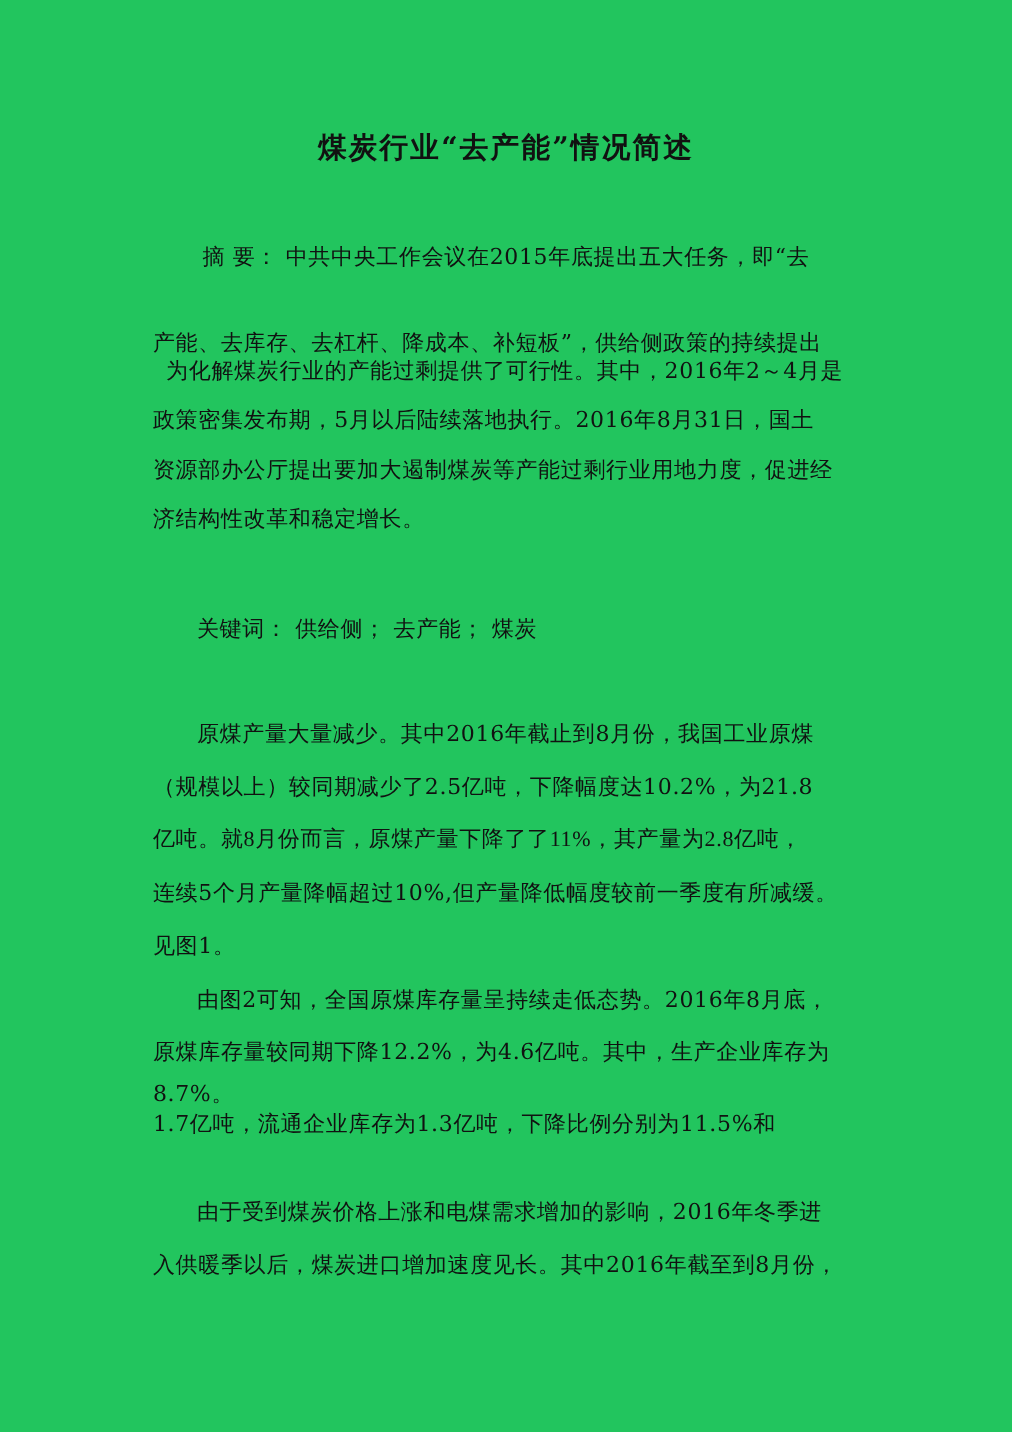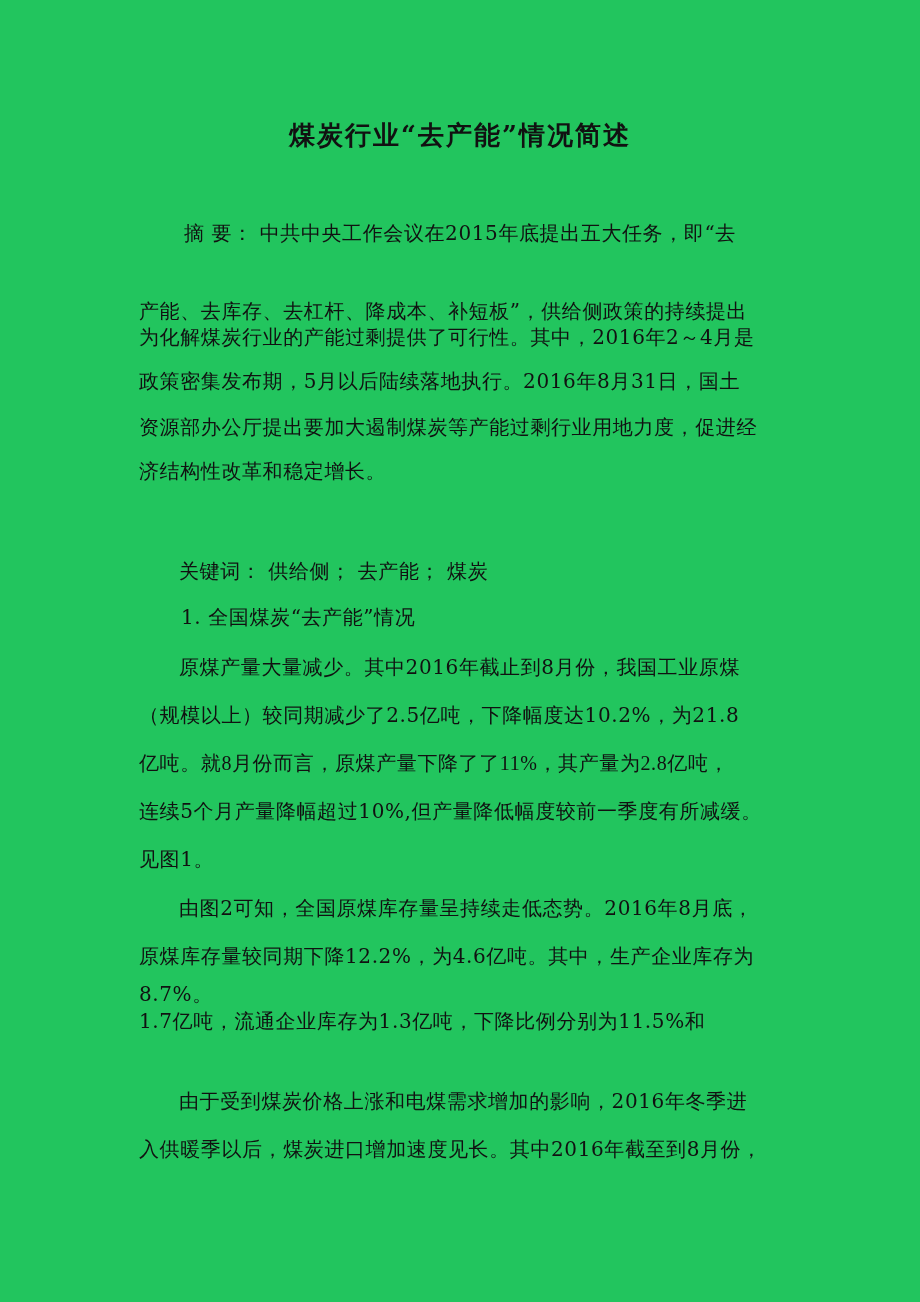--- a/index.html
+++ b/index.html
@@ -56,29 +56,28 @@
 </head>
 <body>
 
 <div class="page">
 
   <div class="title">煤炭行业“去产能”情况简述</div>
 
   <div class="para">
     <div class="line indent-abs" style="top:218px;">摘  要：  中共中央工作会议在2015年底提出五大任务，即“去</div>
     <div class="line" style="top:268px;margin-top:28px;">产能、去库存、去杠杆、降成本、补短板”，供给侧政策的持续提出</div>
-    <div class="line" style="top:322px;">为化解煤炭行业的产能过剩提供了可行性。其中，2016年2～4月是</div>
+    <div class="line" style="top:322px;margin-left:12px;">为化解煤炭行业的产能过剩提供了可行性。其中，2016年2～4月是</div>
     <div class="line" style="top:366px;">政策密集发布期，5月以后陆续落地执行。2016年8月31日，国土</div>
     <div class="line" style="top:412px;">资源部办公厅提出要加大遏制煤炭等产能过剩行业用地力度，促进经</div>
     <div class="line" style="top:456px;">济结构性改革和稳定增长。</div>
   </div>
 
   <div class="line indent" style="top:556px;">关键词：  供给侧；  去产能；  煤炭</div>
 
-  <div class="line sec-title" style="top:602px;">1.  全国煤炭“去产能”情况</div>
 
   <div class="para">
     <div class="line indent" style="top:652px;">原煤产量大量减少。其中2016年截止到8月份，我国工业原煤</div>
     <div class="line" style="top:700px;">（规模以上）较同期减少了2.5亿吨，下降幅度达10.2%，为21.8</div>
     <div class="line" style="top:748px;font-family:Liberation Serif, serif;">亿吨。就8月份而言，原煤产量下降了了11%，其产量为2.8亿吨，</div>
     <div class="line" style="top:796px;">连续5个月产量降幅超过10%,但产量降低幅度较前一季度有所减缓。</div>
     <div class="line" style="top:844px;">见图1。</div>
   </div>
 
   <div class="para">

